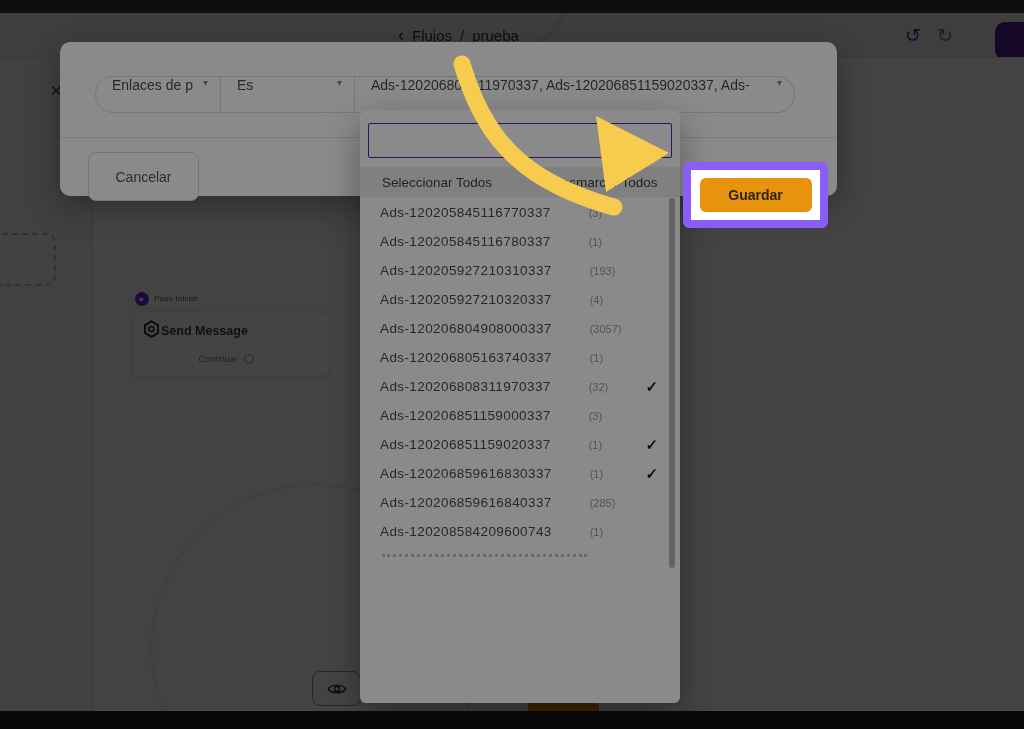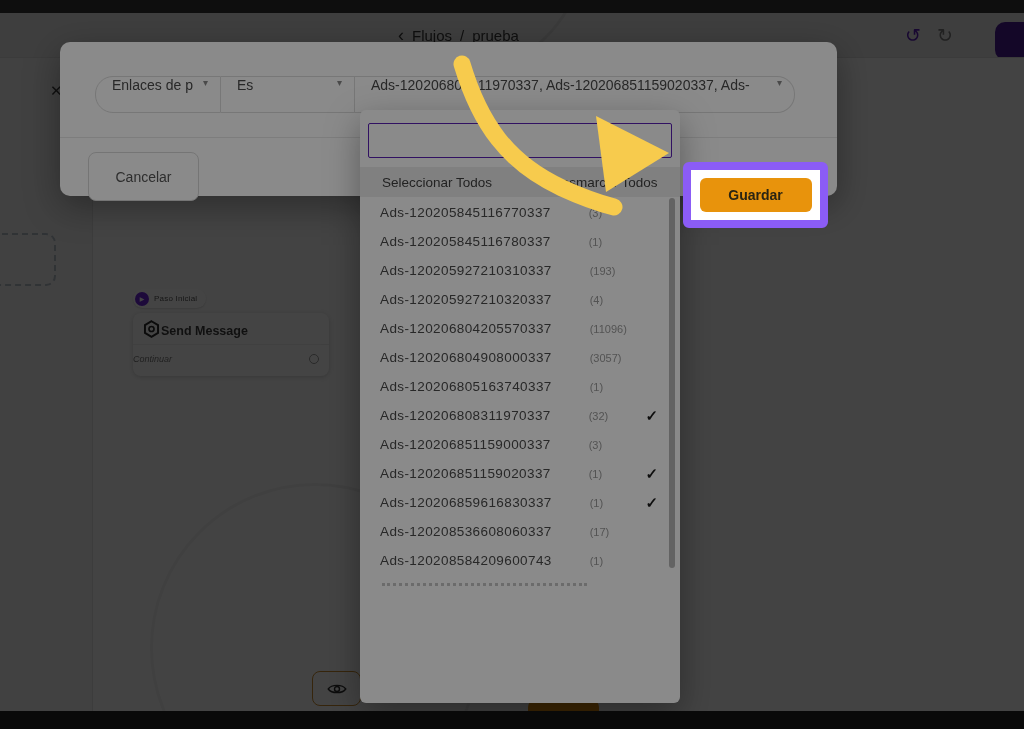--- a/index.html
+++ b/index.html
@@ -23,21 +23,21 @@
   .canvas-circle { position:absolute; left:150px; top:470px; width:330px; height:330px; border:3px solid rgba(0,0,0,0.05); border-radius:50%; }
   .dropzone { position:absolute; left:-18px; top:220px; width:74px; height:53px; border:2px dashed #b3bcc6; border-radius:10px; }
 
   .start-badge { position:absolute; left:133px; top:276px; height:19px; background:#ffffff; border-radius:10px; display:flex; align-items:center; gap:5px; padding:0 9px 0 2px; box-shadow:0 1px 2px rgba(0,0,0,0.15); }
   .play-circle { width:14px; height:14px; border-radius:50%; background:#6d28d9; color:#fff; font-size:6px; display:flex; align-items:center; justify-content:center; }
   .start-badge-label { font-size:8px; color:#555; letter-spacing:0.2px; }
 
   .node-card { position:absolute; left:133px; top:300px; width:196px; height:63px; background:#ffffff; border-radius:8px; box-shadow:0 1px 5px rgba(0,0,0,0.18); }
   .card-head { display:flex; align-items:flex-end; gap:1px; padding:7px 10px 6px 10px; border-bottom:1px solid #ededed; }
   .node-title { font-size:12.5px; font-weight:bold; color:#3f3f3f; }
-  .card-foot { display:flex; justify-content:space-between; align-items:center; gap:6px; padding:9px 10px 0 0;font-style:italic; }
+  .card-foot { display:flex; justify-content:center; align-items:center; gap:6px; padding:9px 10px 0 0;font-style:italic; }
   .continue-label { font-size:9px; color:#777; }
   .continue-port { width:10px; height:10px; border:1.5px solid #9a9a9a; border-radius:50%; background:#fff; }
 
   .eye-btn { position:absolute; left:312px; top:658px; width:49px; height:35px; border:1.5px solid #c98a2e; border-radius:8px; background:#fafafa; display:flex; align-items:center; justify-content:center; cursor:pointer; }
   .bottom-orange-btn { position:absolute; left:528px; top:687px; width:71px; height:22px; background:#e8930c; border-radius:7px; border:none; }
 
   .app-backdrop { position:absolute; left:0; top:0; width:1024px; height:698px; background:rgba(0,0,0,0.5); z-index:50; }
 
   
   .modal { position:absolute; left:60px; top:42px; width:777px; height:154px; background:#ffffff; border-radius:10px; box-shadow:0 10px 35px rgba(0,0,0,0.35); z-index:100; }
@@ -168,24 +168,20 @@
         </div>
         <div class="list-item">
           <span class="item-id">Ads-120205927210310337</span>
           <span class="item-count">(193)</span>
         </div>
         <div class="list-item">
           <span class="item-id">Ads-120205927210320337</span>
           <span class="item-count">(4)</span>
         </div>
         <div class="list-item">
-          <span class="item-id">Ads-120206804205570337</span>
-          <span class="item-count">(11096)</span>
-        </div>
-        <div class="list-item">
           <span class="item-id">Ads-120206804908000337</span>
           <span class="item-count">(3057)</span>
         </div>
         <div class="list-item">
           <span class="item-id">Ads-120206805163740337</span>
           <span class="item-count">(1)</span>
         </div>
         <div class="list-item">
           <span class="item-id">Ads-120206808311970337</span>
           <span class="item-count">(32)</span>
@@ -199,22 +195,22 @@
           <span class="item-id">Ads-120206851159020337</span>
           <span class="item-count">(1)</span>
           <span class="item-check">✓</span>
         </div>
         <div class="list-item">
           <span class="item-id">Ads-120206859616830337</span>
           <span class="item-count">(1)</span>
           <span class="item-check">✓</span>
         </div>
         <div class="list-item">
-          <span class="item-id">Ads-120208536608060337</span>
-          <span class="item-count">(17)</span>
+          <span class="item-id">Ads-120206859616840337</span>
+          <span class="item-count">(285)</span>
         </div>
         <div class="list-item">
           <span class="item-id">Ads-120208584209600743</span>
           <span class="item-count">(1)</span>
         </div>
         <div class="partial-row"></div>
       </div>
     <div class="dd-scrollbar"></div>
   </div>
 

